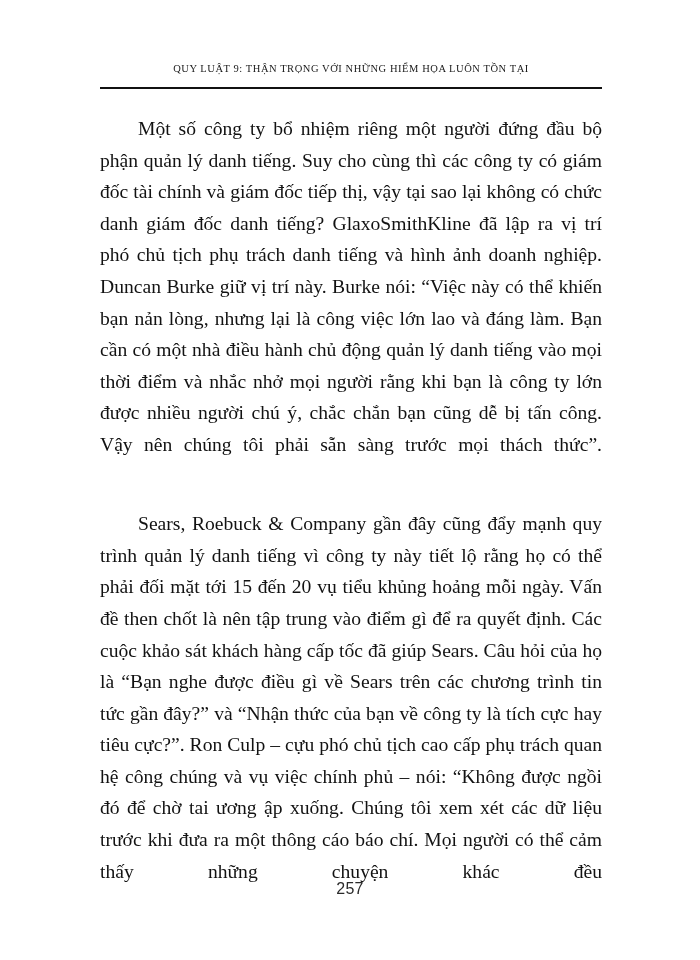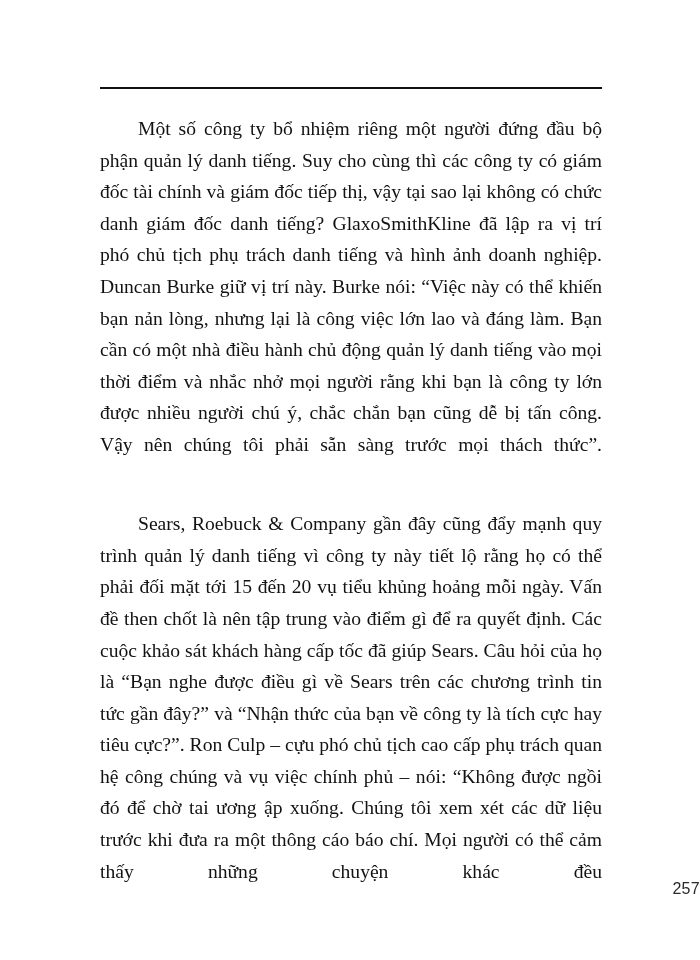--- a/index.html
+++ b/index.html
@@ -75,32 +75,33 @@
     display: inline-block;
     width: 100%;
   }
 
   
   .folio {
     position: absolute;
     top: 880px;
     left: 0;
     width: 700px;
-    text-align: right;
+    text-align: center;
     font-family: "Liberation Sans", "DejaVu Sans", sans-serif;
     font-size: 16px;
     color: #2a2a2a;
     letter-spacing: 0.3px;
   }
 </style>
 </head>
 <body>
 
 <div class="page">
 
+  <div class="running-header">QUY LUẬT 9: THẬN TRỌNG VỚI NHỮNG HIỂM HỌA LUÔN TỒN TẠI</div>
 
   <div class="header-rule"></div>
 
   <div class="body-block">
     <p class="para indent">Một số công ty bổ nhiệm riêng một người đứng đầu bộ phận quản lý danh tiếng. Suy cho cùng thì các công ty có giám đốc tài chính và giám đốc tiếp thị, vậy tại sao lại không có chức danh giám đốc danh tiếng? GlaxoSmithKline đã lập ra vị trí phó chủ tịch phụ trách danh tiếng và hình ảnh doanh nghiệp. Duncan Burke giữ vị trí này. Burke nói: “Việc này có thể khiến bạn nản lòng, nhưng lại là công việc lớn lao và đáng làm. Bạn cần có một nhà điều hành chủ động quản lý danh tiếng vào mọi thời điểm và nhắc nhở mọi người rằng khi bạn là công ty lớn được nhiều người chú ý, chắc chắn bạn cũng dễ bị tấn công. Vậy nên chúng tôi phải sẵn sàng trước mọi thách thức”.</p>
     <p class="para indent">Sears, Roebuck &amp; Company gần đây cũng đẩy mạnh quy trình quản lý danh tiếng vì công ty này tiết lộ rằng họ có thể phải đối mặt tới 15 đến 20 vụ tiểu khủng hoảng mỗi ngày. Vấn đề then chốt là nên tập trung vào điểm gì để ra quyết định. Các cuộc khảo sát khách hàng cấp tốc đã giúp Sears. Câu hỏi của họ là “Bạn nghe được điều gì về Sears trên các chương trình tin tức gần đây?” và “Nhận thức của bạn về công ty là tích cực hay tiêu cực?”. Ron Culp – cựu phó chủ tịch cao cấp phụ trách quan hệ công chúng và vụ việc chính phủ – nói: “Không được ngồi đó để chờ tai ương ập xuống. Chúng tôi xem xét các dữ liệu trước khi đưa ra một thông cáo báo chí. Mọi người có thể cảm thấy những chuyện khác đều</p>
   </div>
 
   <div class="folio">257</div>
 

